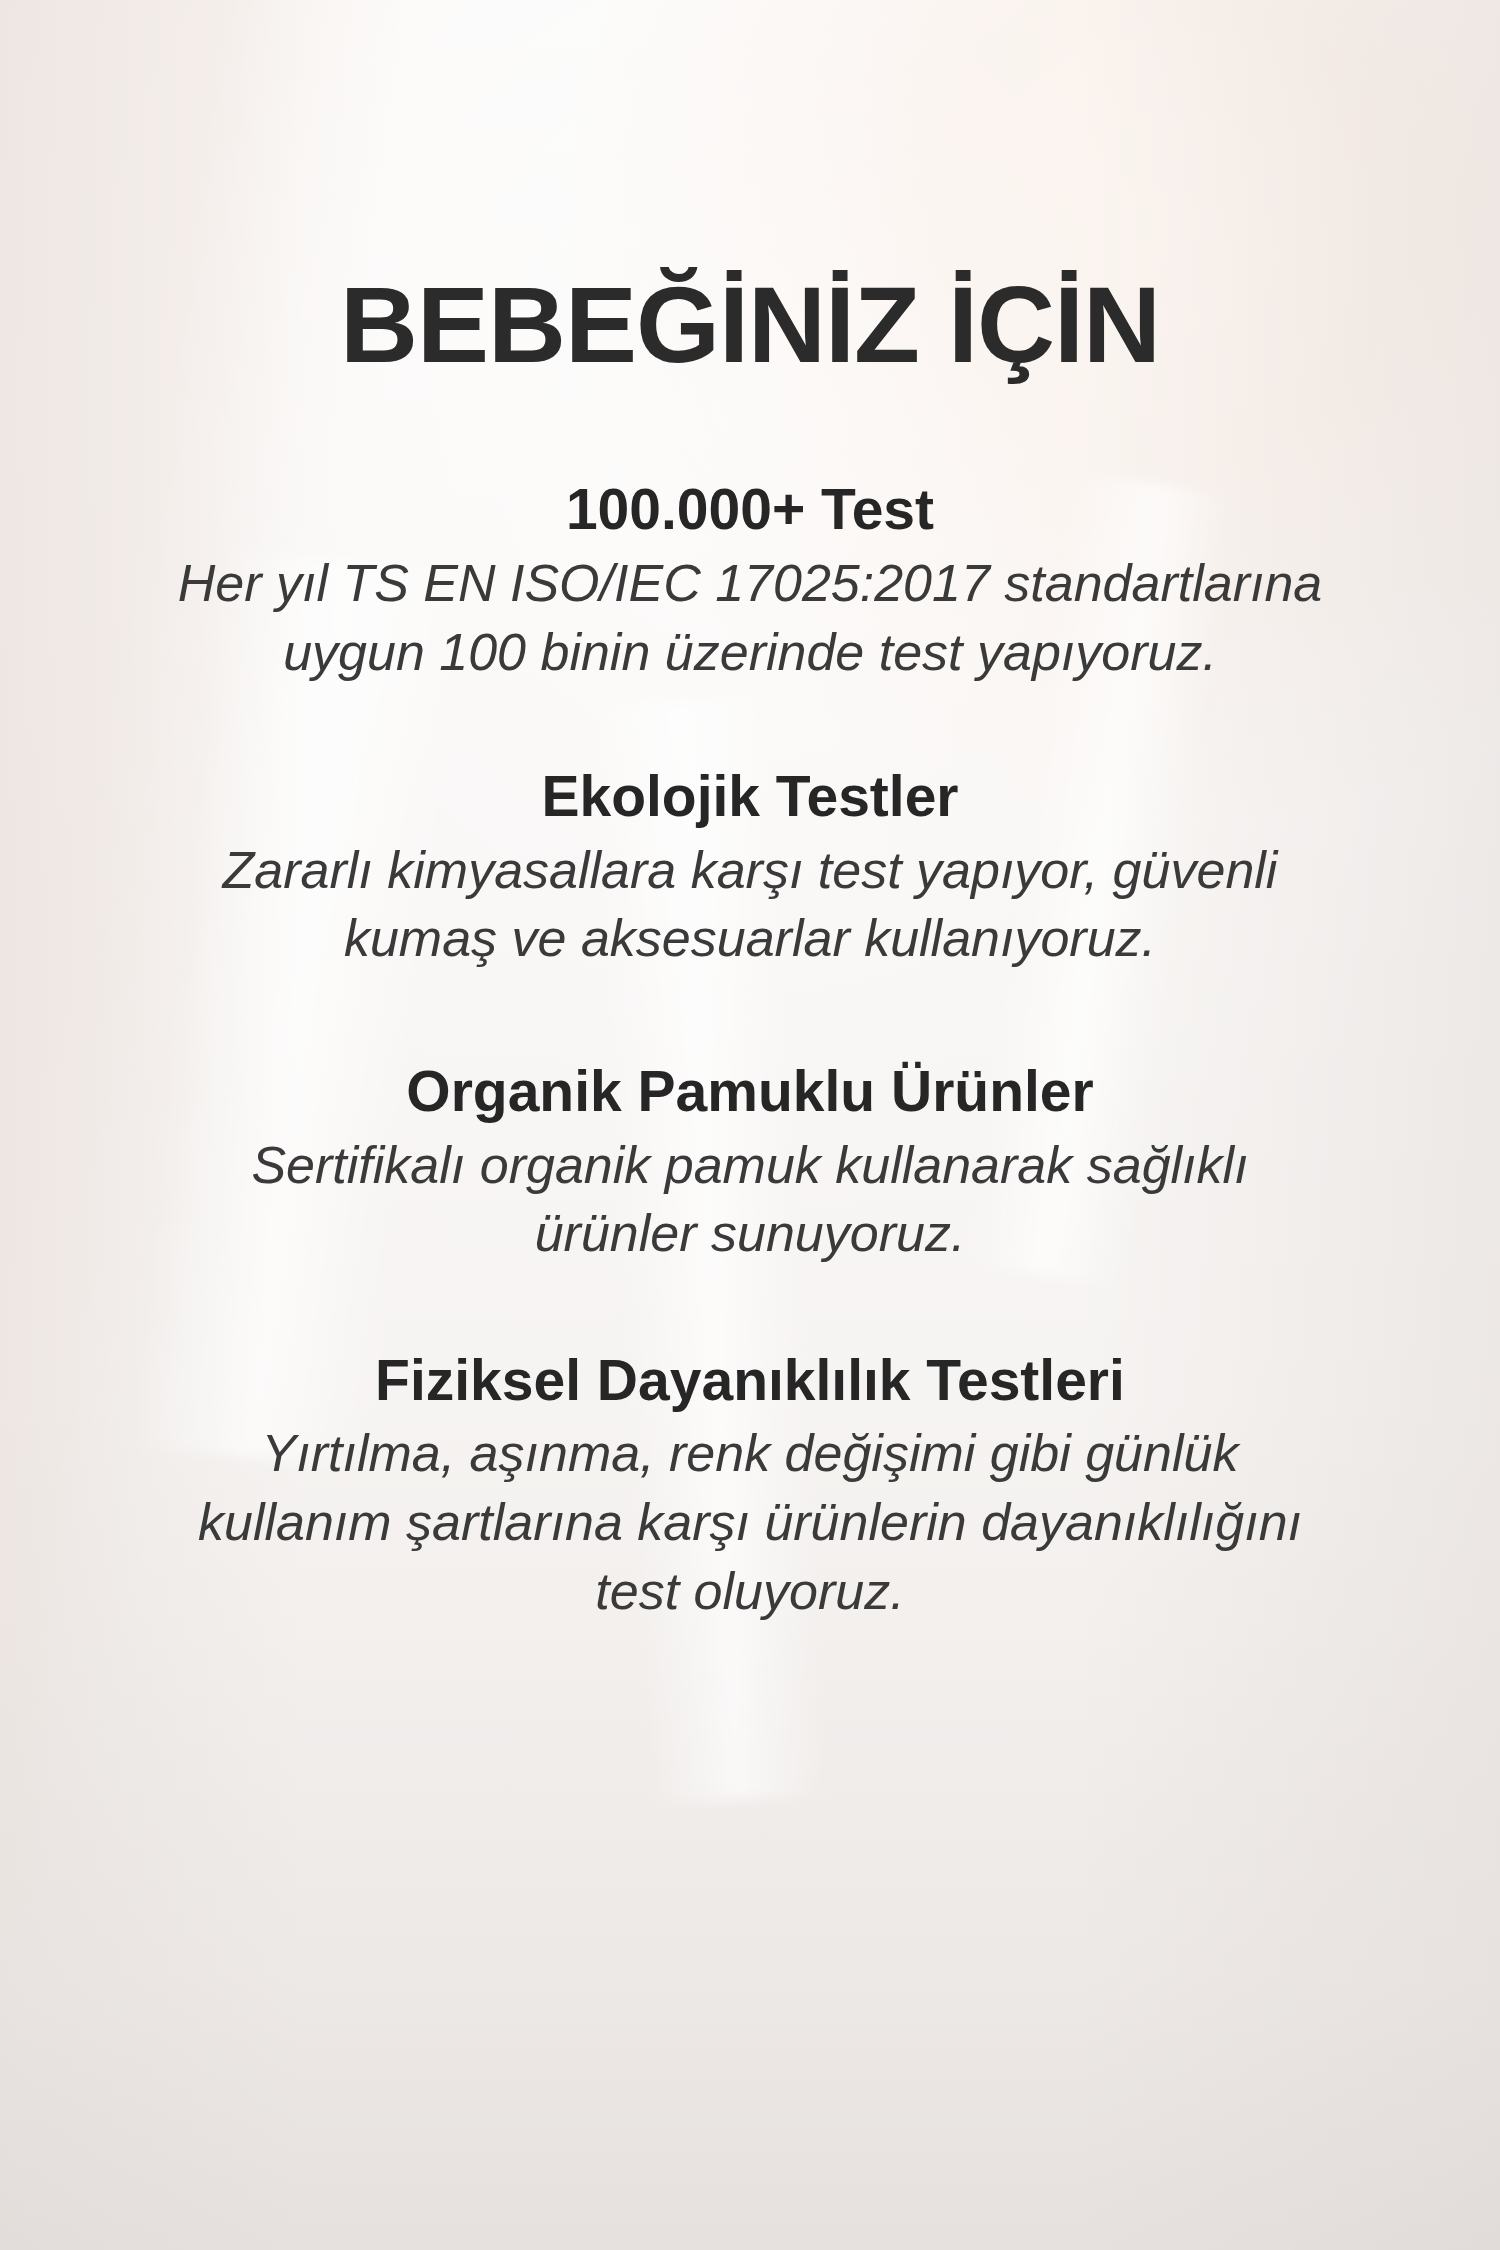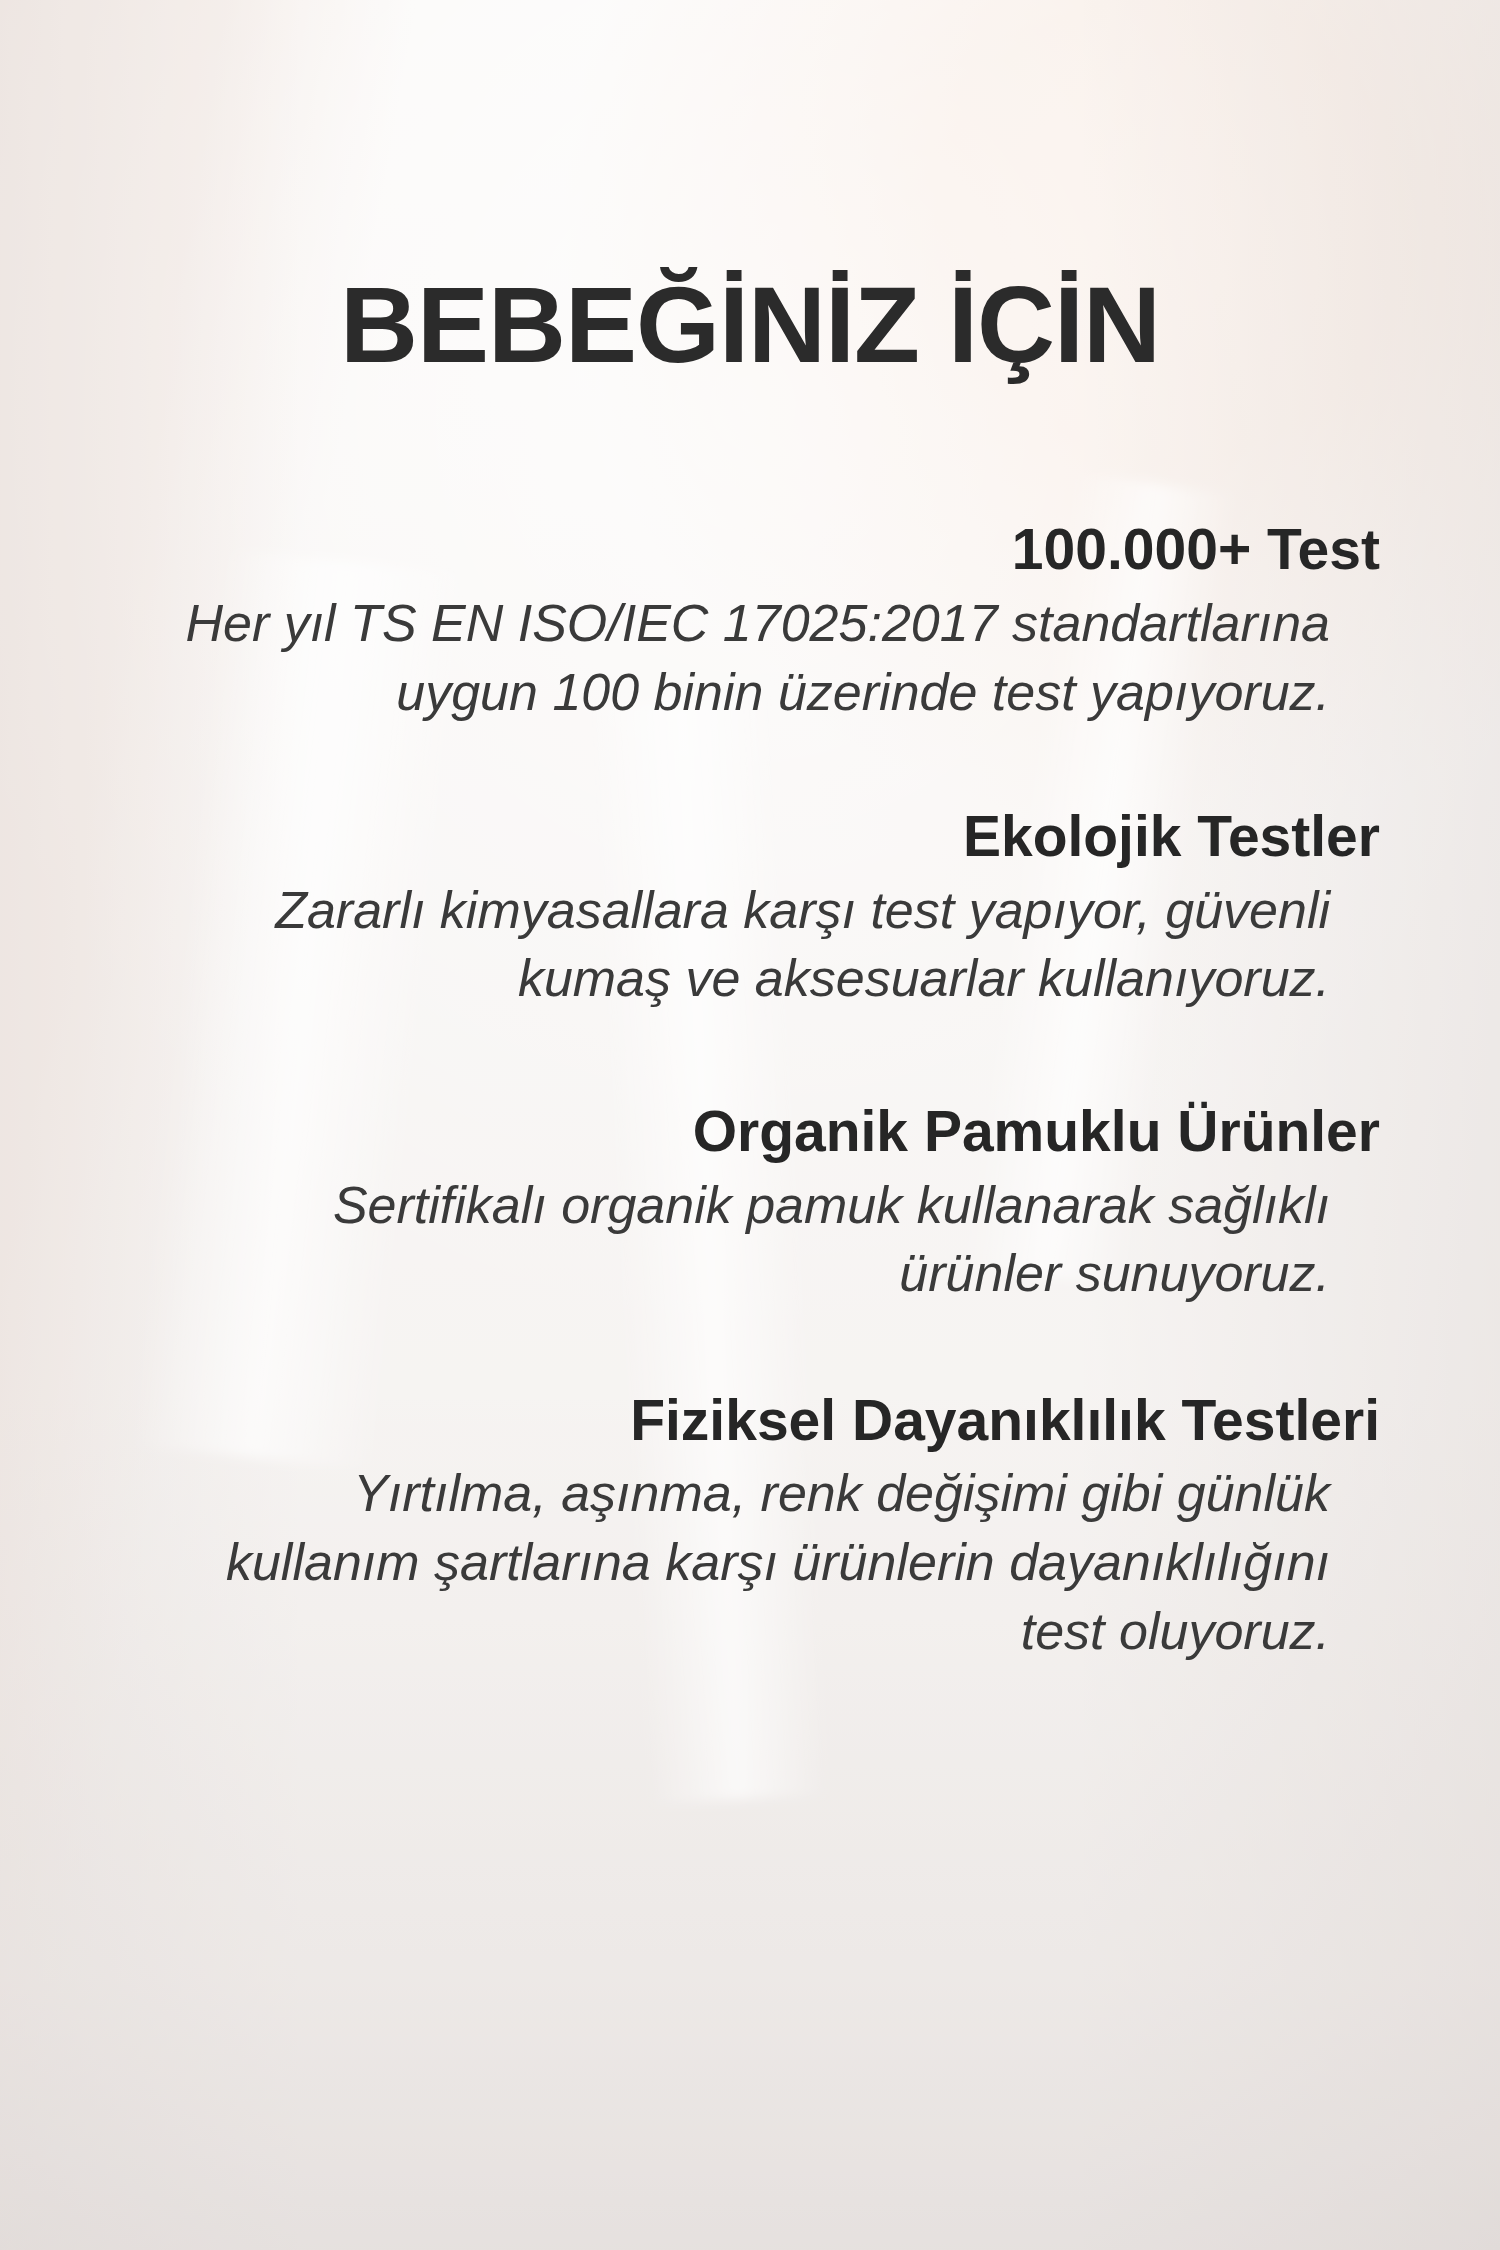--- a/index.html
+++ b/index.html
@@ -66,21 +66,20 @@
 
   
   .content {
     position: absolute;
     inset: 0;
     display: flex;
     flex-direction: column;
     align-items: center;
     padding-top: 268px;
     box-sizing: border-box;
-    gap: 40px;
   }
 
   .headline {
     width: 1320px;
     text-align: center;
     color: #2b2b2b;
     font-weight: 800;
     font-size: 108px;
     line-height: 1.05;
     letter-spacing: -1px;
@@ -91,21 +90,21 @@
   .sections {
     width: 1260px;
     margin-top: 70px;
     display: flex;
     flex-direction: column;
     align-items: center;
   }
 
   .section {
     width: 100%;
-    text-align: right;
+    text-align: center;
     margin-bottom: 62px;
   }
   .section:last-child { margin-bottom: 0; }
 
   .section-title {
     color: #262626;
     font-weight: 700;
     font-size: 57px;
     line-height: 1.15;
     margin: 0 0 6px 0;

